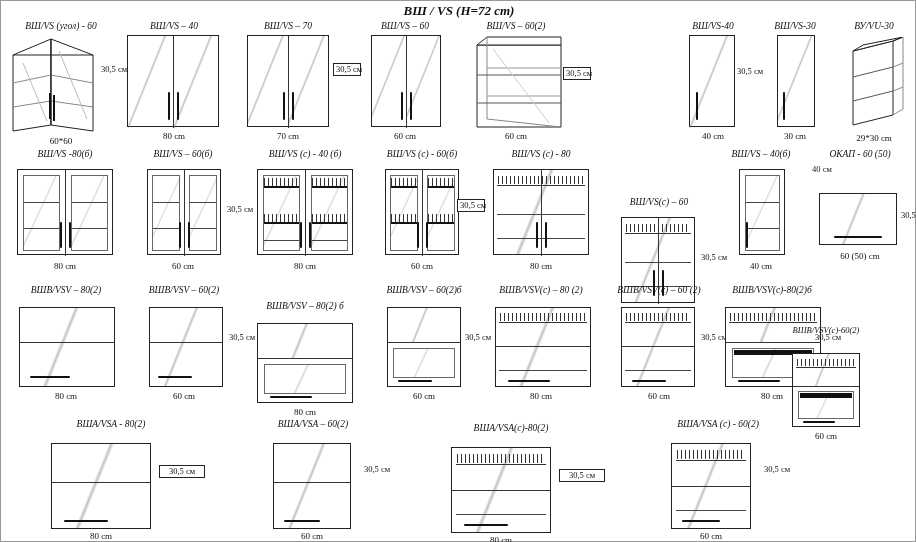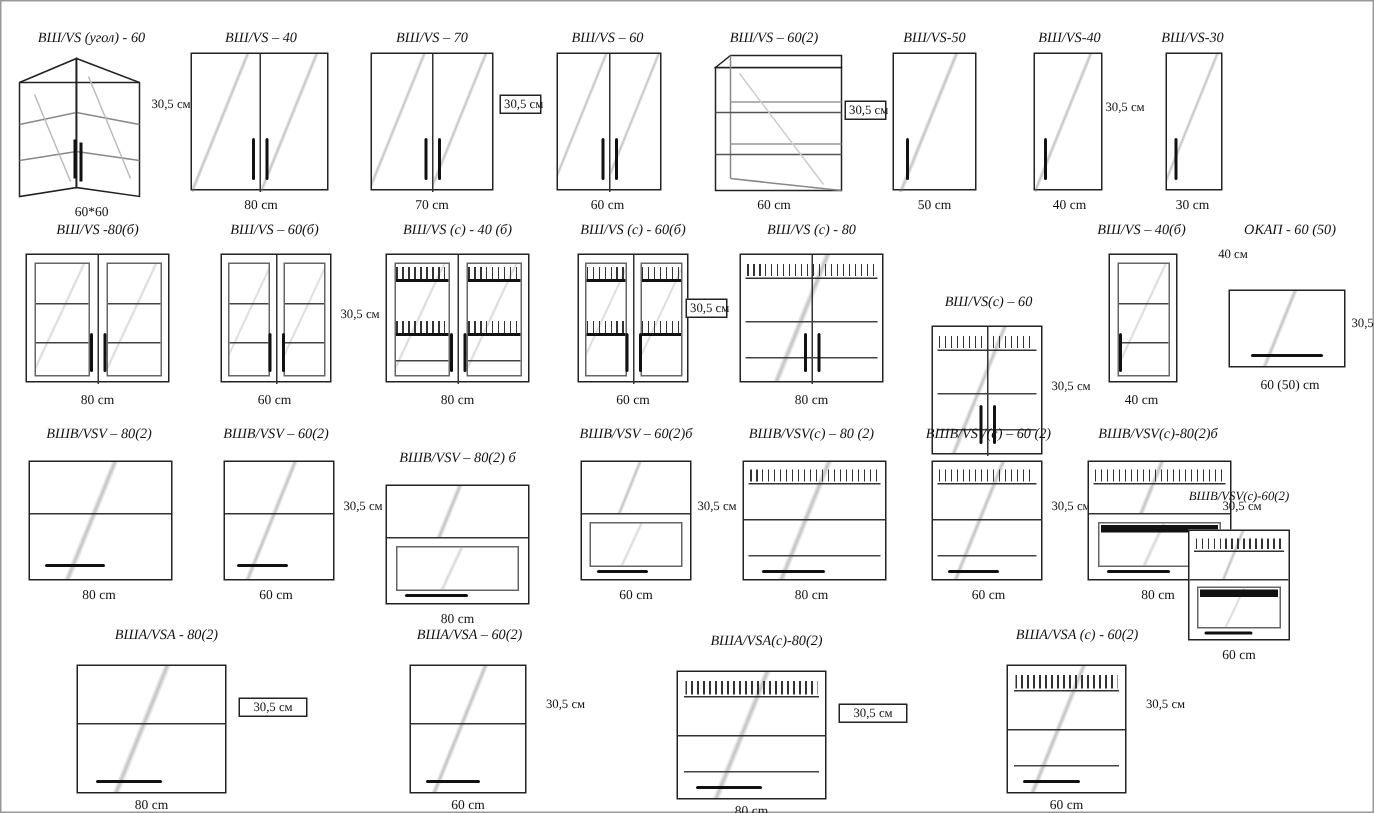--- a/index.html
+++ b/index.html
@@ -91,20 +91,21 @@
     width:140%;height:140%;
     background:linear-gradient(112deg, rgba(255,255,255,0) 45%, rgba(120,120,120,.45) 46.5%, rgba(255,255,255,0) 48%);
   }
   svg{display:block;}
 </style>
 </head>
 <body>
 
 <div id="sheet">
 
+  <div class="title">ВШ / VS  (H=72 cm)</div>
 
   <div class="cell" style="left:6px;top:20px;width:108px;height:118px;">
     <div class="cap">ВШ/VS (угол) - 60</div>
     <svg width="108" height="100" style="position:absolute;top:12px;left:0;">
       <polygon points="6,22 44,6 44,92 6,98" fill="#fff" stroke="#222" stroke-width="1"></polygon>
       <polygon points="44,6 86,22 86,98 44,92" fill="#fff" stroke="#222" stroke-width="1"></polygon>
       <line x1="6" y1="22" x2="86" y2="22" stroke="#222" stroke-width="1"></line>
       <line x1="6" y1="50" x2="44" y2="42" stroke="#888" stroke-width="1"></line>
       <line x1="44" y1="42" x2="86" y2="50" stroke="#888" stroke-width="1"></line>
       <line x1="6" y1="74" x2="44" y2="68" stroke="#888" stroke-width="1"></line>
@@ -166,48 +167,55 @@
       <line x1="4" y1="40" x2="88" y2="40" stroke="#555" stroke-width="1"></line>
       <line x1="14" y1="33" x2="88" y2="33" stroke="#999" stroke-width="1"></line>
       <line x1="4" y1="68" x2="88" y2="68" stroke="#555" stroke-width="1"></line>
       <line x1="14" y1="61" x2="88" y2="61" stroke="#999" stroke-width="1"></line>
       <line x1="20" y1="14" x2="76" y2="88" stroke="#ccc" stroke-width="1"></line>
     </svg>
     <div class="wlabel" style="left:0;top:110px;width:110px;">60 cm</div>
     <div class="hlabel boxed" style="left:102px;top:46px;width:22px;">30,5 см</div>
   </div>
 
-  <div class="cell" style="left:578px;top:20px;width:88px;height:118px;">
-    <div class="cap">ВШ/VS-50</div>
-    <div class="box" style="left:16px;top:14px;width:56px;height:92px;">
-      <div class="diag" style="left:0;top:0;width:55px;height:92px;"></div>
-      <div class="handleV" style="left:8px;top:56px;height:28px;"></div>
-    </div>
-    <div class="wlabel" style="left:0;top:110px;width:88px;">50 cm</div>
-  </div>
 
   <div class="cell" style="left:672px;top:20px;width:80px;height:118px;">
     <div class="cap">ВШ/VS-40</div>
     <div class="box" style="left:16px;top:14px;width:46px;height:92px;">
       <div class="diag" style="left:0;top:0;width:45px;height:92px;"></div>
       <div class="handleV" style="left:6px;top:56px;height:28px;"></div>
     </div>
     <div class="wlabel" style="left:0;top:110px;width:80px;">40 cm</div>
     <div class="hlabel" style="left:62px;top:46px;width:30px;">30,5 см</div>
   </div>
 
   <div class="cell" style="left:758px;top:20px;width:72px;height:118px;">
     <div class="cap">ВШ/VS-30</div>
     <div class="box" style="left:18px;top:14px;width:38px;height:92px;">
       <div class="diag" style="left:0;top:0;width:37px;height:92px;"></div>
       <div class="handleV" style="left:5px;top:56px;height:28px;"></div>
     </div>
     <div class="wlabel" style="left:0;top:110px;width:72px;">30 cm</div>
   </div>
 
+  <div class="cell" style="left:834px;top:20px;width:78px;height:120px;">
+    <div class="cap">ВУ/VU-30</div>
+    <svg width="60" height="92" style="position:absolute;left:12px;top:16px;">
+      <polygon points="6,14 46,4 46,78 6,88" fill="#fff" stroke="#222" stroke-width="1"></polygon>
+      <polygon points="6,14 16,8 56,0 46,4" fill="#fff" stroke="#222" stroke-width="1"></polygon>
+      <line x1="46" y1="4" x2="56" y2="0" stroke="#222" stroke-width="1"></line>
+      <line x1="46" y1="78" x2="56" y2="72" stroke="#888" stroke-width="1"></line>
+      <line x1="56" y1="0" x2="56" y2="72" stroke="#888" stroke-width="1"></line>
+      <line x1="6" y1="40" x2="46" y2="30" stroke="#555" stroke-width="1"></line>
+      <line x1="46" y1="30" x2="56" y2="26" stroke="#888" stroke-width="1"></line>
+      <line x1="6" y1="64" x2="46" y2="54" stroke="#555" stroke-width="1"></line>
+      <line x1="46" y1="54" x2="56" y2="50" stroke="#888" stroke-width="1"></line>
+    </svg>
+    <div class="wlabel" style="left:0;top:112px;width:78px;">29*30 cm</div>
+  </div>
 
   <div class="cell" style="left:6px;top:148px;width:116px;height:126px;">
     <div class="cap">ВШ/VS -80(б)</div>
     <div class="box" style="left:10px;top:20px;width:96px;height:86px;">
       <div class="vline" style="left:47px;top:0;height:86px;"></div>
       <div class="glass" style="left:5px;top:5px;width:37px;height:76px;"></div>
       <div class="glass" style="left:53px;top:5px;width:37px;height:76px;"></div>
       <div class="shelf" style="left:6px;top:32px;width:35px;"></div>
       <div class="shelf" style="left:54px;top:32px;width:35px;"></div>
       <div class="shelf" style="left:6px;top:58px;width:35px;"></div>

